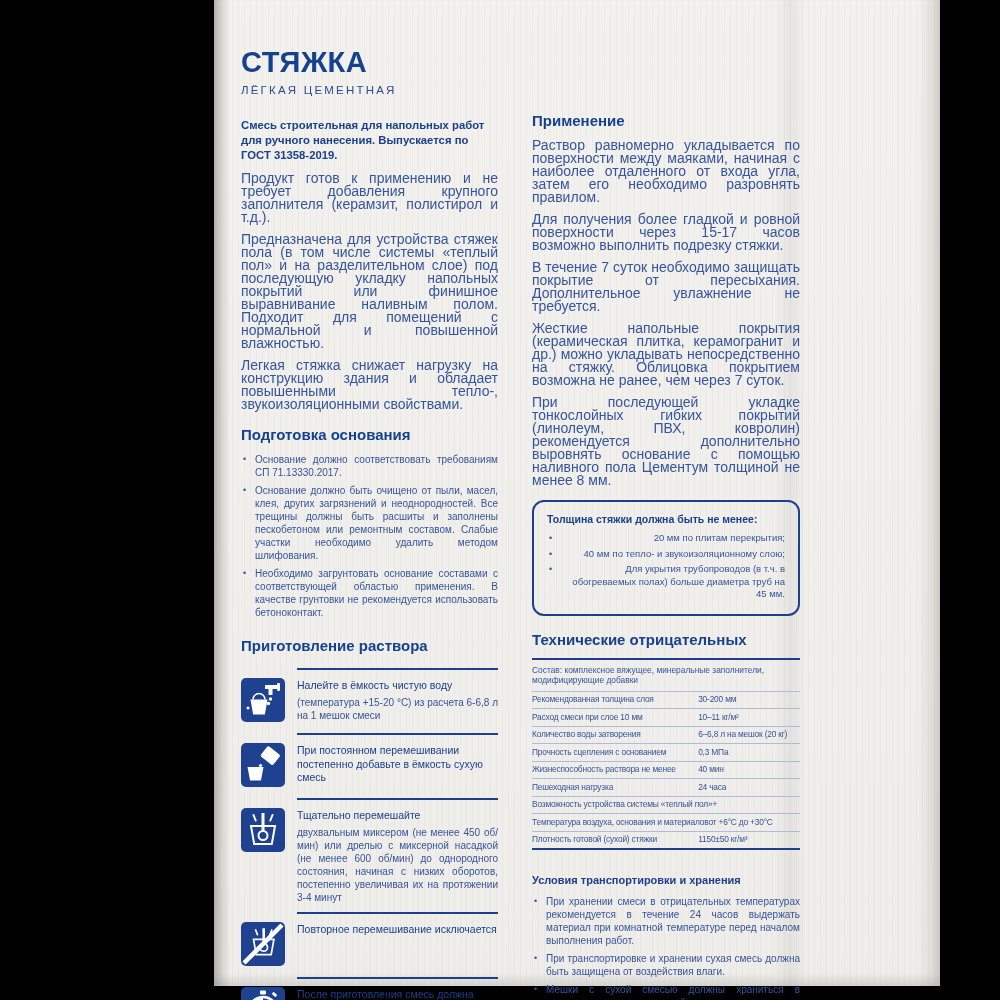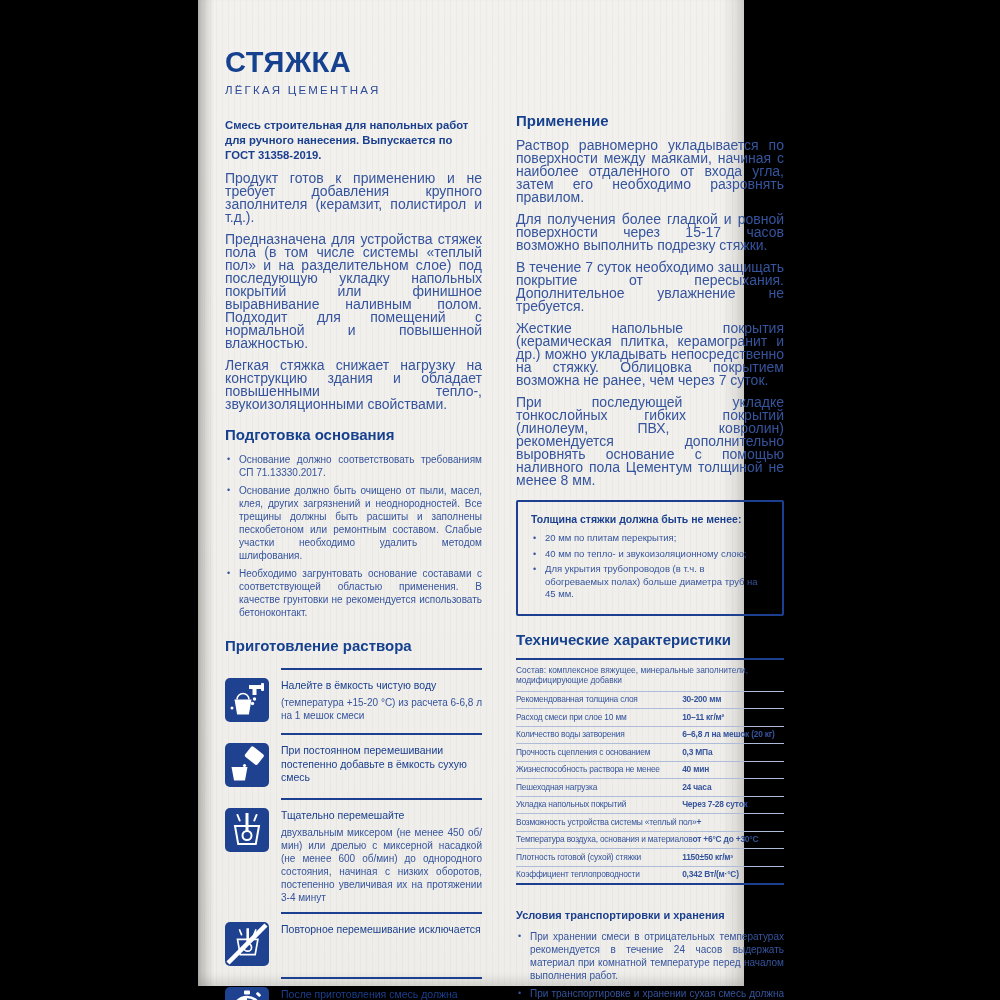--- a/index.html
+++ b/index.html
@@ -1,25 +1,25 @@
 <!DOCTYPE html>
 <html><head>
 <meta charset="utf-8">
 <style>
   html,body{margin:0;padding:0;}
   body{width:1000px;height:1000px;background:#000;font-family:"Liberation Sans",sans-serif;position:relative;overflow:hidden;}
   .page{position:absolute;inset:0;}
-  .bag{position:absolute;left:198px;top:0;width:546px;height:986px;
+  .bag{position:absolute;left:214px;top:0;width:689px;height:986px;
     background:
       linear-gradient(90deg, rgba(60,55,48,.28), rgba(0,0,0,0) 16px),
       linear-gradient(270deg, rgba(60,55,48,.14), rgba(0,0,0,0) 22px),
       linear-gradient(90deg, transparent 560px, rgba(0,0,0,.05) 576px, transparent 592px),
       repeating-linear-gradient(90deg, rgba(110,105,95,.045) 0 1px, rgba(0,0,0,0) 1px 6px),
       linear-gradient(#f2f1ee,#eeede9);
-    box-shadow: inset 0 -6px 10px rgba(0,0,0,.12);}
+    box-shadow: inset 0 -6px 10px rgba(0,0,0,.12); padding-left: 37px;}
   .col{position:absolute;top:0;}
   .col-left{left:27px;width:257px;}
   .col-right{left:318px;width:268px;}
   .title{margin:46px 0 0;font-size:29px;font-weight:800;color:#16418f;letter-spacing:.5px;}
   .subtitle{margin-top:5px;font-size:11.5px;font-weight:500;color:#2c4b97;letter-spacing:2.2px;}
   .intro{margin:22px 0 9px;font-size:11.3px;line-height:15px;font-weight:bold;color:#1a3f8e;}
   p.body{margin:0 0 9px;font-size:14px;line-height:13px;color:#35549d;text-align:justify;}
   h2{margin:15px 0 10px;font-size:15px;font-weight:800;color:#16418f;}
   h3{margin:24px 0 9px;font-size:11px;font-weight:bold;color:#1a3f8e;}
   ul.blist{list-style:none;margin:0 0 6px;padding:0;}
@@ -29,29 +29,29 @@
   .step{display:flex;gap:12px;align-items:flex-start;}
   .step-icon{flex:0 0 44px;width:44px;height:44px;background:#1e4190;border-radius:5px;margin:10px 0 8px;}
   .step-icon svg{display:block;width:44px;height:44px;}
   .step-text{flex:1;border-top:2px solid #1c3f8f;padding:9px 0 8px;min-height:46px;}
   .step:last-child .step-text{border-bottom:2px solid #1c3f8f;}
   .step-bold{font-size:10.5px;line-height:13.5px;font-weight:normal;color:#1a3f8e;}
   .step-sub{margin-top:3px;font-size:10px;line-height:13px;color:#35549d;text-align:justify;}
   .cert-row{display:flex;align-items:center;gap:7px;margin-top:20px;}
   .cert-row svg{display:block;}
   .mt-big{margin-top:112px;}
-  .tbox{border:2px solid #1c3f8f;border-radius:2px;padding:11px 13px 7px;margin:13px 0 8px;}
+  .tbox{border:2px solid #1c3f8f;border-radius:12px;padding:11px 13px 7px;margin:13px 0 8px;}
   .tbox-title{font-size:10.5px;font-weight:bold;color:#1a3f8e;margin-bottom:7px;}
-  .tbox ul.blist li{font-size:9.5px;line-height:12.5px;margin-bottom:3px;text-align:left;}
+  .tbox ul.blist li{font-size:9.5px;line-height:12.5px;margin-bottom:3px;text-align:right;}
   .spec-table{border-top:2px solid #1c3f8f;border-bottom:2px solid #1c3f8f;margin-top:10px;}
   .comp{padding:5px 0;font-size:8.4px;line-height:10.5px;color:#35549d;border-bottom:1px solid #aebcda;}
   .trow{display:flex;border-bottom:1px solid #aebcda;padding:3.5px 0;font-size:8.4px;line-height:9.5px;color:#35549d;letter-spacing:-.2px;}
   .trow:last-child{border-bottom:none;}
   .trow .lbl{flex:0 0 62%;white-space:nowrap;}
-  .trow .val{flex:1;font-weight:bold;}
+  .trow .val{flex:1;}
   .i-blue{fill:#1d3f8c;}
   .i-wht{fill:#ffffff;}
 </style>
 </head>
 <body>
 
 <div class="page">
 <div class="bag">
 
   <div class="col col-left">
@@ -236,21 +236,21 @@
 
     <div class="tbox">
       <div class="tbox-title">Толщина стяжки должна быть не менее:</div>
       <ul class="blist">
         <li>20 мм по плитам перекрытия;</li>
         <li>40 мм по тепло- и звукоизоляционному слою;</li>
         <li>Для укрытия трубопроводов (в т.ч. в обогреваемых полах) больше диаметра труб на 45 мм.</li>
       </ul>
     </div>
 
-    <h2>Технические характеристики</h2>
+    <h2>Технические отрицательных</h2>
     <div class="spec-table">
       <div class="comp">Состав: комплексное вяжущее, минеральные заполнители, модифицирующие добавки</div>
       <div class="trow">
             <span class="lbl">Рекомендованная толщина слоя</span>
             <span class="val">30-200 мм</span>
           </div>
       <div class="trow">
             <span class="lbl">Расход смеси при слое 10 мм</span>
             <span class="val">10–11 кг/м²</span>
           </div>
@@ -264,38 +264,30 @@
           </div>
       <div class="trow">
             <span class="lbl">Жизнеспособность раствора не менее</span>
             <span class="val">40 мин</span>
           </div>
       <div class="trow">
             <span class="lbl">Пешеходная нагрузка</span>
             <span class="val">24 часа</span>
           </div>
       <div class="trow">
-            <span class="lbl">Укладка напольных покрытий</span>
-            <span class="val">Через 7-28 суток</span>
-          </div>
-      <div class="trow">
             <span class="lbl">Возможность устройства системы «теплый пол»</span>
             <span class="val">+</span>
           </div>
       <div class="trow">
             <span class="lbl">Температура воздуха, основания и материалов</span>
             <span class="val">от +6°С до +30°С</span>
           </div>
       <div class="trow">
             <span class="lbl">Плотность готовой (сухой) стяжки</span>
             <span class="val">1150±50 кг/м³</span>
-          </div>
-      <div class="trow">
-            <span class="lbl">Коэффициент теплопроводности</span>
-            <span class="val">0,342 Вт/(м·°С)</span>
           </div>
     </div>
 
     <h3>Условия транспортировки и хранения</h3>
     <ul class="blist">
       <li>При хранении смеси в отрицательных температурах рекомендуется в течение 24 часов выдержать материал при комнатной температуре перед началом выполнения работ.</li>
       <li>При транспортировке и хранении сухая смесь должна быть защищена от воздействия влаги.</li>
       <li>Мешки с сухой смесью должны храниться в помещениях с относительной влажностью воздуха не более 18%.</li>
     </ul>
 

